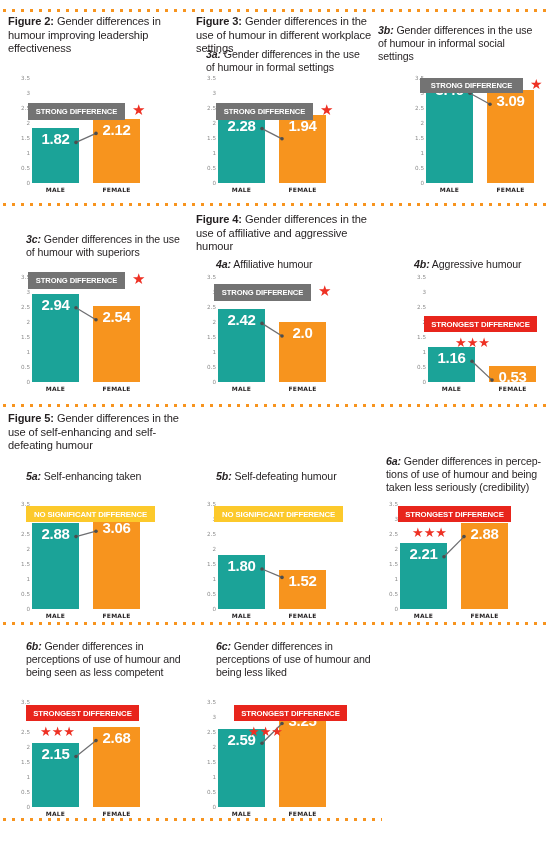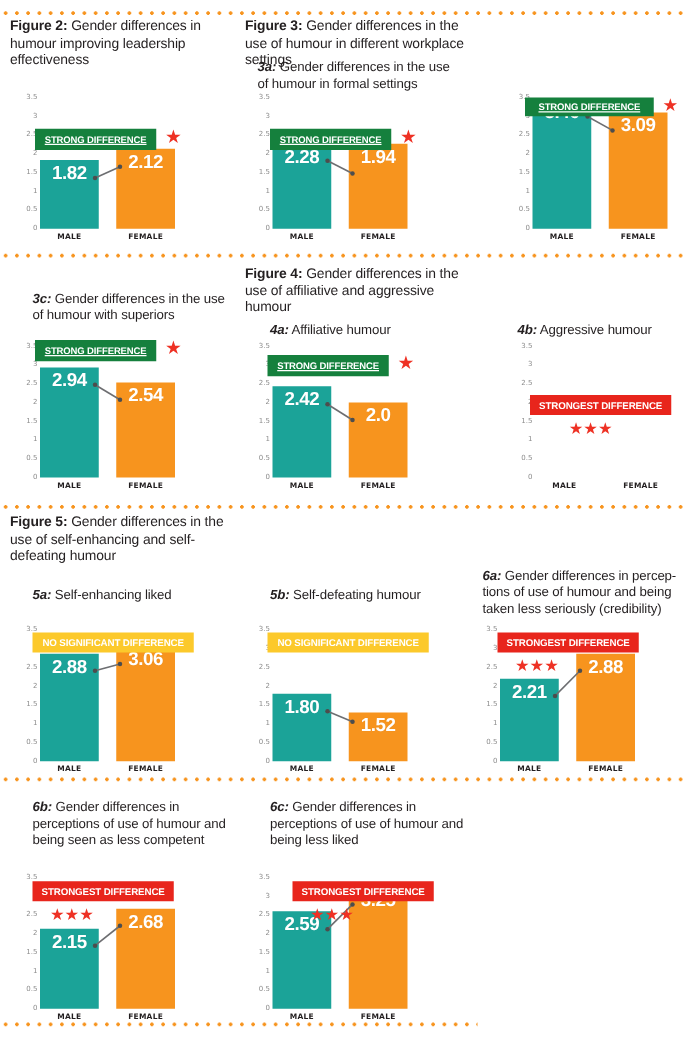--- a/index.html
+++ b/index.html
@@ -82,21 +82,21 @@
   .badge {
     position: absolute;
     display: flex;
     align-items: center;
     justify-content: center;
     color: #ffffff;
     font-weight: bold;
     letter-spacing: -0.1px;
     white-space: nowrap;
   }
-  .badge.strong    { background: #15803d; font-size: 7.6px; text-decoration: underline; }
+  .badge.strong    { background: #737373; font-size: 7.6px; }
   .badge.strongest { background: #E8251C; font-size: 7.8px; }
   .badge.nosig     { background: #FCC92B; font-size: 7.8px; }
 
   .stars {
     position: absolute;
     color: #EE3124;
     font-size: 13px;
     letter-spacing: 0px;
     line-height: 1;
     white-space: nowrap;
@@ -168,20 +168,21 @@
           <line x1="44" y1="50.60000000000001" x2="64" y2="60.800000000000004" stroke="#6d6e71" stroke-width="1.3"></line>
           <circle cx="44" cy="50.60000000000001" r="1.8" fill="#4d4d4d"></circle>
           <circle cx="64" cy="60.800000000000004" r="1.8" fill="#4d4d4d"></circle>
         </svg>
       </div>
       <div class="cat-label" style="left: 22px; top: 108px; width: 47px;">MALE</div>
       <div class="cat-label" style="left: 83px; top: 108px; width: 47px;">FEMALE</div>
     </div>
     <div class="badge strong" style="left: 216px; top: 103px; width: 97px; height: 17px;">STRONG DIFFERENCE</div>
     <div class="stars single" style="left: 320px; top: 102px; font-size: 15px;">★</div>
+    <div class="sub-title" style="left: 378px; top: 24px; width: 165px;"><b>3b:</b><span> Gender differences in the use of humour in informal social settings</span></div>
     <div class="chart" style="left: 404px; top: 78px; width: 140px; height: 119px;">
       <div class="axis" style="height: 105px;">
         <div class="tick" style="top: 0px;">3.5</div>
         <div class="tick" style="top: 15px;">3</div>
         <div class="tick" style="top: 30px;">2.5</div>
         <div class="tick" style="top: 45px;">2</div>
         <div class="tick" style="top: 60px;">1.5</div>
         <div class="tick" style="top: 75px;">1</div>
         <div class="tick" style="top: 90px;">0.5</div>
         <div class="tick" style="top: 105px;">0</div>
@@ -269,26 +270,39 @@
       <div class="axis" style="height: 105px;">
         <div class="tick" style="top: 0px;">3.5</div>
         <div class="tick" style="top: 15px;">3</div>
         <div class="tick" style="top: 30px;">2.5</div>
         <div class="tick" style="top: 45px;">2</div>
         <div class="tick" style="top: 60px;">1.5</div>
         <div class="tick" style="top: 75px;">1</div>
         <div class="tick" style="top: 90px;">0.5</div>
         <div class="tick" style="top: 105px;">0</div>
       </div>
+      <div class="plot" style="width: 108px; height: 105px;">
+        <div class="bar male" style="left: 0px; width: 47px; height: 34.8px;">
+          <div class="bar-value">1.16</div>
+        </div>
+        <div class="bar female" style="left: 61px; width: 47px; height: 15.9px;">
+          <div class="bar-value">0.53</div>
+        </div>
+        <svg class="connector" width="108" height="105">
+          <line x1="44" y1="84.2" x2="64" y2="103.1" stroke="#6d6e71" stroke-width="1.3"></line>
+          <circle cx="44" cy="84.2" r="1.8" fill="#4d4d4d"></circle>
+          <circle cx="64" cy="103.1" r="1.8" fill="#4d4d4d"></circle>
+        </svg>
+      </div>
       <div class="cat-label" style="left: 22px; top: 108px; width: 47px;">MALE</div>
       <div class="cat-label" style="left: 83px; top: 108px; width: 47px;">FEMALE</div>
     </div>
     <div class="badge strongest" style="left: 424px; top: 316px; width: 113px; height: 16px;">STRONGEST DIFFERENCE</div>
     <div class="stars" style="left: 455px; top: 336px; font-size: 13px;">★★★</div>
-    <div class="sub-title" style="left: 26px; top: 470px; width: 160px;"><b>5a:</b><span> Self-enhancing liked</span></div>
+    <div class="sub-title" style="left: 26px; top: 470px; width: 160px;"><b>5a:</b><span> Self-enhancing taken</span></div>
     <div class="chart" style="left: 10px; top: 504px; width: 140px; height: 119px;">
       <div class="axis" style="height: 105px;">
         <div class="tick" style="top: 0px;">3.5</div>
         <div class="tick" style="top: 15px;">3</div>
         <div class="tick" style="top: 30px;">2.5</div>
         <div class="tick" style="top: 45px;">2</div>
         <div class="tick" style="top: 60px;">1.5</div>
         <div class="tick" style="top: 75px;">1</div>
         <div class="tick" style="top: 90px;">0.5</div>
         <div class="tick" style="top: 105px;">0</div>

